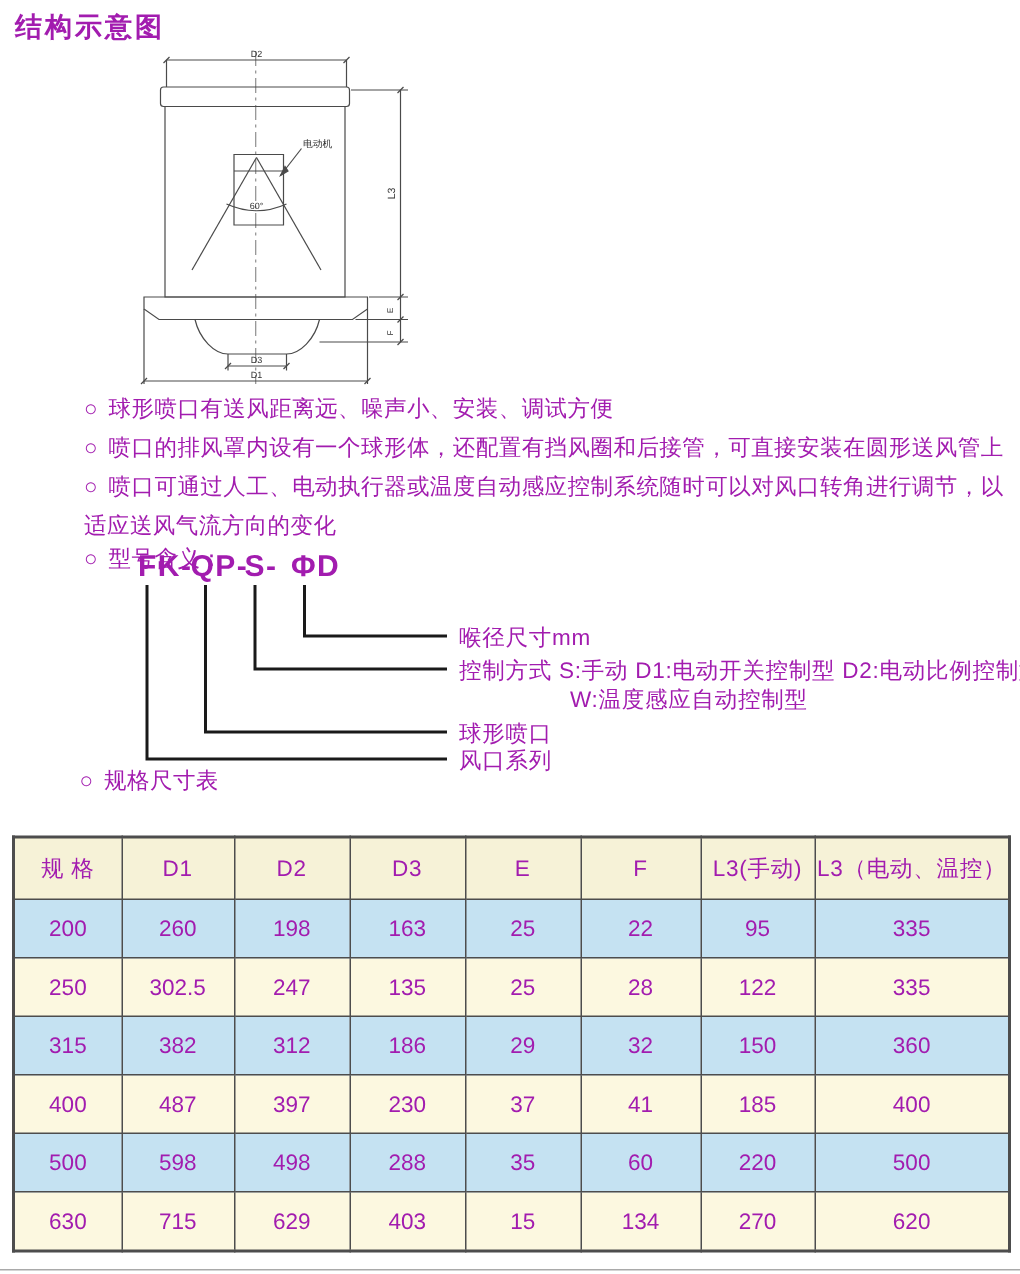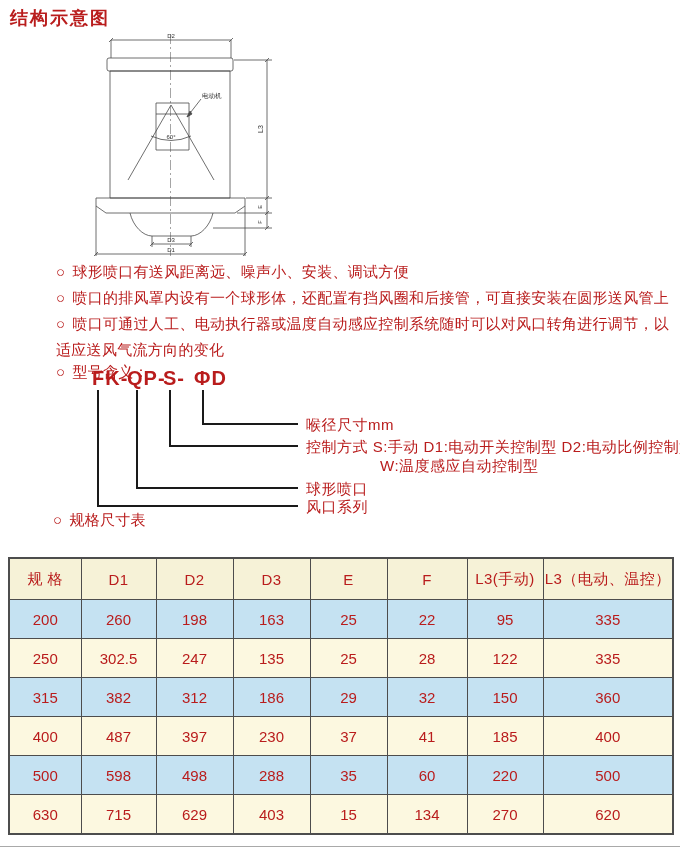--- a/index.html
+++ b/index.html
@@ -1,18 +1,18 @@
 <!DOCTYPE html>
 <html><head>
 <meta charset="utf-8">
 <style>
   html,body { margin:0; padding:0; background:#fff; }
   .page {
     position:relative; width:680px; height:849px; background:#ffffff;
-    font-family:"Liberation Sans","DejaVu Sans",sans-serif; color:#b91c1c;
+    font-family:"Liberation Sans","DejaVu Sans",sans-serif; color:#a21caf;
     overflow:hidden;
   }
   .title {
     position:absolute; left:10px; top:6px;
     font-size:18px; font-weight:bold; letter-spacing:2px;
   }
   .diagram-svg { position:absolute; left:0; top:26px; }
   .diagram-svg * { vector-effect:non-scaling-stroke; }
   .txt-line { position:absolute; left:8px; font-size:15px; white-space:nowrap; letter-spacing:0.3px;margin-left:48px; }
   .marker { display:inline-block; margin-right:7px; }

